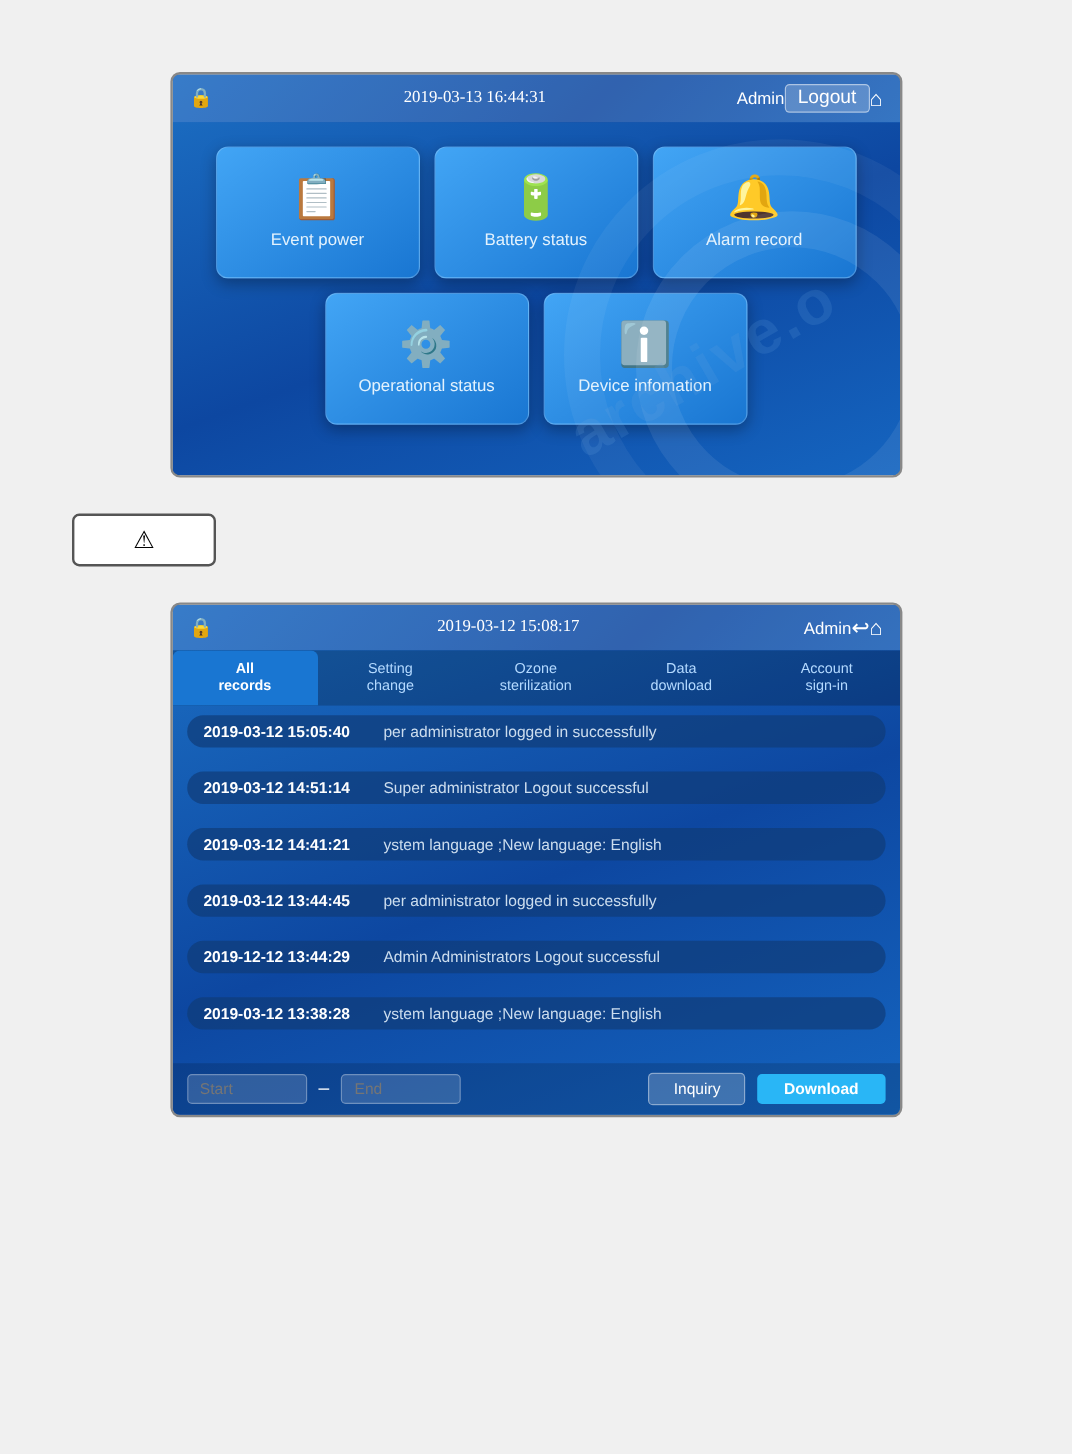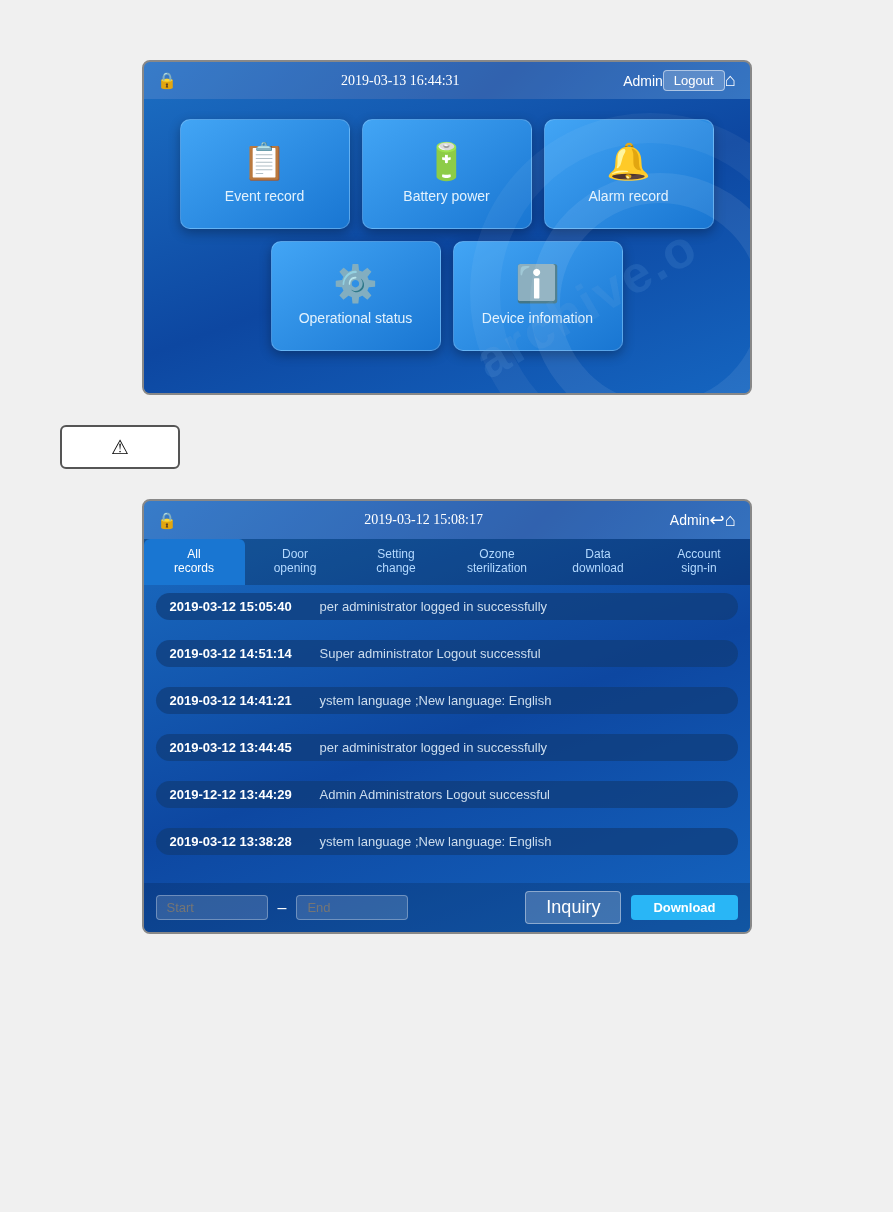--- a/index.html
+++ b/index.html
@@ -36,21 +36,21 @@
     }
     .screen-header .lock-icon { font-size: 16px; }
     .screen-header .datetime { flex: 1; text-align: center; font-family: Liberation Serif, serif; }
     .screen-header .header-right { display: flex; align-items: center; gap: 0; }
     .screen-header .logout-btn {
       background: rgba(255,255,255,0.2);
       border: 1px solid rgba(255,255,255,0.5);
       color: #fff;
       padding: 2px 10px;
       border-radius: 4px;
-      font-size: 13px;
+      font-size: 16px;
       cursor: pointer;
     }
     .screen-header .home-icon { font-size: 18px; color: #fff; }
 
     .screen-body {
       padding: 20px 20px 30px;
       background: linear-gradient(160deg, #1a6abf 0%, #0d47a1 50%, #1565c0 100%);
       position: relative;
     }
     
@@ -142,21 +142,21 @@
       padding: 8px 4px;
       font-size: 12px;
       color: #b3d9ff;
       cursor: pointer;
       border-bottom: 2px solid transparent;
     }
     .tab-item.active {
       background: #1976d2;
       color: #fff;
       border-radius: 6px 6px 0 0;
-      font-weight: normal;
+      font-weight: bold;
     }
 
     .records-list {
       padding: 8px 12px;
     }
     .record-row {
       display: flex;
       align-items: center;
       background: rgba(15, 60, 120, 0.7);
       border-radius: 20px;
@@ -184,30 +184,30 @@
       gap: 10px;
       background: rgba(0,0,0,0.15);
     }
     .date-input {
       background: rgba(255,255,255,0.15);
       border: 1px solid rgba(255,255,255,0.3);
       color: #fff;
       border-radius: 4px;
       padding: 4px 10px;
       font-size: 13px;
-      width: 112px;
+      width: 100px;
     }
     .dash { color: #fff; font-size: 16px; }
     .inquiry-btn {
       background: rgba(255,255,255,0.2);
       border: 1px solid rgba(255,255,255,0.4);
       color: #fff;
       padding: 5px 20px;
       border-radius: 4px;
-      font-size: 18px;
+      font-size: 13px;
       cursor: pointer;
       margin-left: 16px;
     }
     .download-btn {
       background: #29b6f6;
       border: none;
       color: #fff;
       padding: 5px 22px;
       border-radius: 4px;
       font-size: 13px;
@@ -240,25 +240,25 @@
     <div class="header-right">
       <span>Admin</span>
       <button class="logout-btn">Logout</button>
       <span class="home-icon">⌂</span>
     </div>
   </div>
   <div class="screen-body">
     <div class="grid-row">
       <div class="menu-card">
         <span class="card-icon">📋</span>
-        <span class="card-label">Event record</span>
+        <span class="card-label">Event power</span>
       </div>
       <div class="menu-card">
         <span class="card-icon">🔋</span>
-        <span class="card-label">Battery power</span>
+        <span class="card-label">Battery status</span>
       </div>
       <div class="menu-card">
         <span class="card-icon">🔔</span>
         <span class="card-label">Alarm record</span>
       </div>
     </div>
     <div class="grid-row">
       <div class="menu-card">
         <span class="card-icon">⚙️</span>
         <span class="card-label">Operational status</span>
@@ -283,21 +283,20 @@
     <div class="header-right">
       <span>Admin</span>
       <span style="font-size:18px;color:#fff;cursor:pointer;">↩</span>
       <span class="home-icon">⌂</span>
     </div>
   </div>
   <div class="screen2-body">
 
     <div class="tab-bar">
       <div class="tab-item active">All<br>records</div>
-      <div class="tab-item">Door<br>opening</div>
       <div class="tab-item">Setting<br>change</div>
       <div class="tab-item">Ozone<br>sterilization</div>
       <div class="tab-item">Data<br>download</div>
       <div class="tab-item">Account<br>sign-in</div>
     </div>
 
     <div class="records-list">
       <div class="record-row">
         <span class="record-time">2019-03-12 15:05:40</span>
         <span class="record-desc">per administrator logged in successfully</span>

